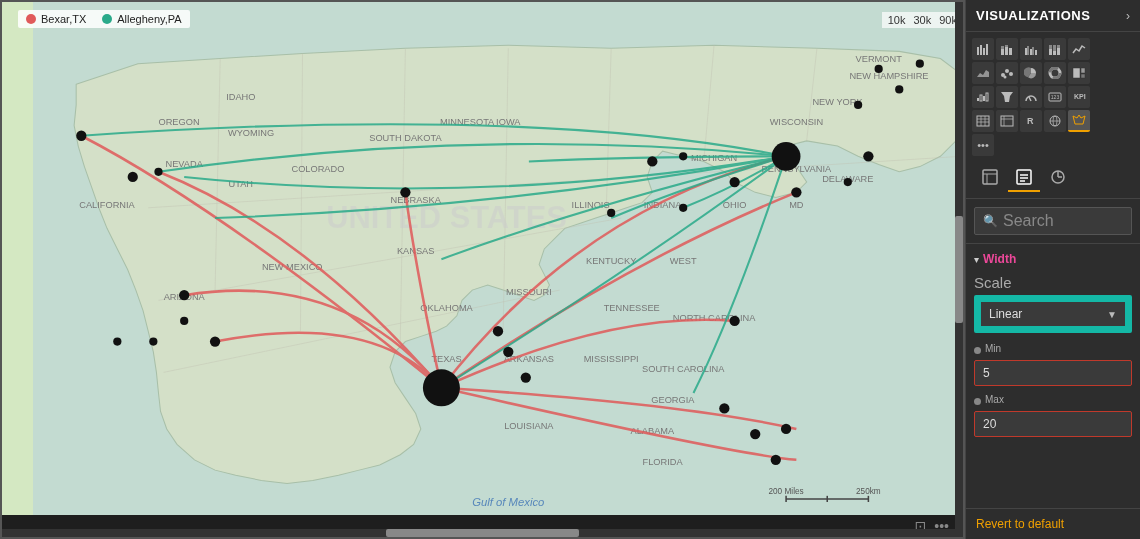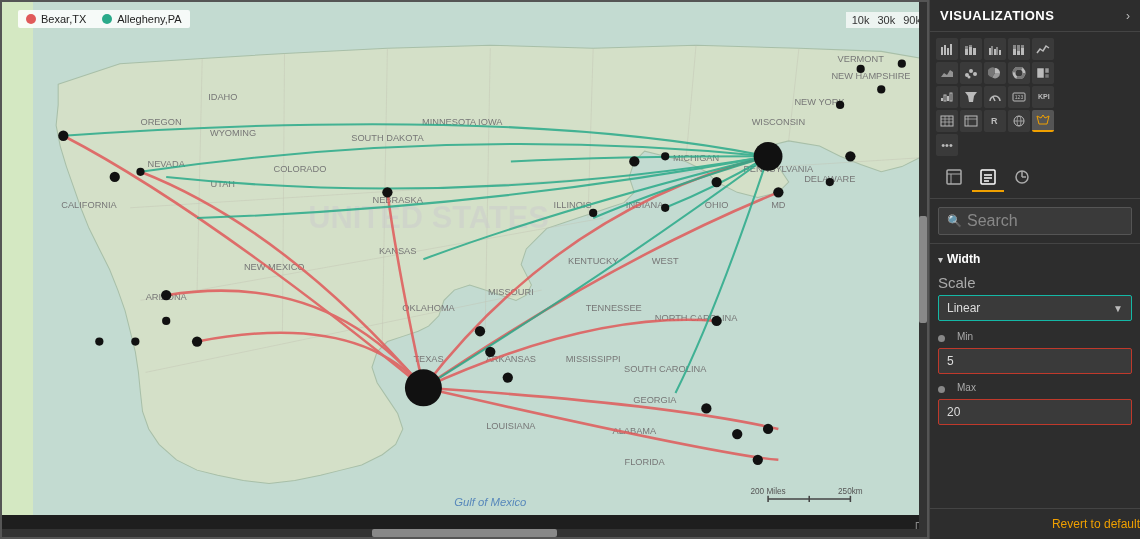--- a/index.html
+++ b/index.html
@@ -101,21 +101,21 @@
       position: absolute;
       top: 40%;
       width: 100%;
       height: 20%;
       background: #888;
       border-radius: 2px;
     }
 
     
     #right-panel {
-      width: 211px;
+      width: 175px;
       background: #2d2d2d;
       display: flex;
       flex-direction: column;
       border-left: 1px solid #444;
     }
 
     #vis-header {
       display: flex;
       align-items: center;
       justify-content: space-between;
@@ -218,21 +218,21 @@
       overflow-y: auto;
     }
     .section-header {
       display: flex;
       align-items: center;
       gap: 4px;
       margin-bottom: 8px;
     }
     .section-title {
       font-size: 12px;
-      color: #ffffff;
+      color: #ec4899;
       font-weight: 600;
     }
     .chevron-icon { color: #ccc; font-size: 10px; }
 
     .field-label {
       font-size: 15px;
       color: #aaa;
       margin-bottom: 4px;
     }
     .field-label-small {
@@ -242,40 +242,40 @@
     }
 
     
     .dropdown-container {
       position: relative;
       margin-bottom: 10px;
     }
     .dropdown-box {
       width: 100%;
       background: #3a3a3a;
-      border: 1px solid #14b8a6;
+      border: 7px solid #14b8a6;
       border-radius: 2px;
       padding: 5px 8px;
       display: flex;
       align-items: center;
       justify-content: space-between;
       cursor: pointer;
       color: #ddd;
       font-size: 12px;
     }
     .dropdown-arrow { color: #bbb; font-size: 10px; }
 
     
     .min-max-field {
       margin-bottom: 8px;
     }
     .field-indicator {
       display: flex;
       align-items: center;
-      gap: 12px;
+      gap: 4px;
       margin-bottom: 3px;
     }
     .dot-indicator {
       width: 7px;
       height: 7px;
       border-radius: 50%;
       background: #888;
     }
     .field-box {
       width: 100%;
@@ -285,24 +285,23 @@
       padding: 5px 8px;
       color: #ddd;
       font-size: 12px;
     }
     .field-box.highlighted {
       border: 1.5px solid #c0392b;
     }
 
     
     #revert-section {
-      padding: 8px 0;
+      padding: 8px 10px;
       border-top: 1px solid #444;
       display: flex;
-      justify-content: flex-end;
     }
     #revert-btn {
       background: none;
       border: none;
       color: #f0a000;
       font-size: 12px;
       cursor: pointer;
     }
 
     

